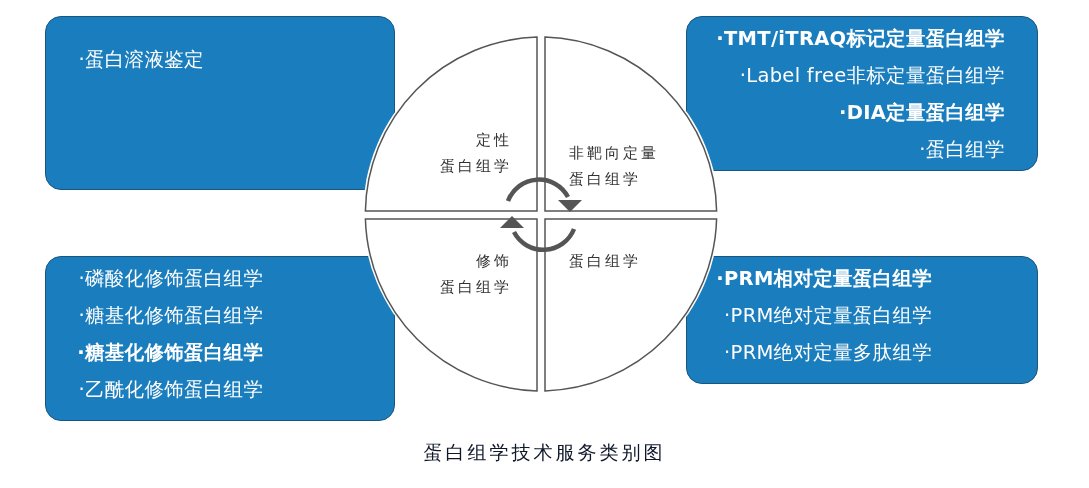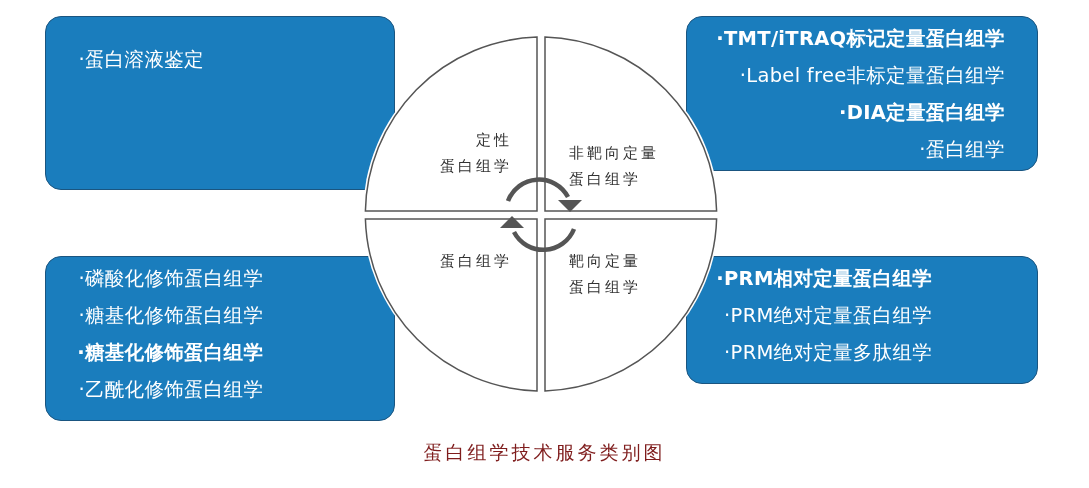--- a/index.html
+++ b/index.html
@@ -21,21 +21,21 @@
   #box-br ul { position:absolute; left:28px; top:3px; }
   #wheel { position:absolute; left:0; top:0; }
   .qlabel { position:absolute; font-size:15px; line-height:26px; color:#333333;
             letter-spacing:3px; white-space:nowrap; }
   .qlabel.right { text-align:right; }
   #q-tl { right:calc(1089px - 512px); top:127px; }
   #q-tr { left:569px; top:140px; }
   #q-bl { right:calc(1089px - 512px); top:248px; }
   #q-br { left:569px; top:248px; }
   #caption { position:absolute; left:0; width:1089px; top:440px; text-align:center;
-             font-size:19px; color:#7f1d1d; letter-spacing:3px; }
+             font-size:19px; color:#0f172a; letter-spacing:3px; }
 </style>
 </head>
 <body>
 
 <div class="box" id="box-tl">
   <ul>
     <li><span class="dot">·</span><span>蛋白溶液鉴定</span></li>
   </ul>
 </div>
 
@@ -96,20 +96,20 @@
 
 <div class="qlabel right" id="q-tl">
   <div>定性</div>
   <div>蛋白组学</div>
 </div>
 <div class="qlabel" id="q-tr">
   <div>非靶向定量</div>
   <div>蛋白组学</div>
 </div>
 <div class="qlabel right" id="q-bl">
+  <div>修饰</div>
   <div>蛋白组学</div>
 </div>
 <div class="qlabel" id="q-br">
-  <div>靶向定量</div>
   <div>蛋白组学</div>
 </div>
 
 <div id="caption">蛋白组学技术服务类别图</div>
 
 </body></html>

